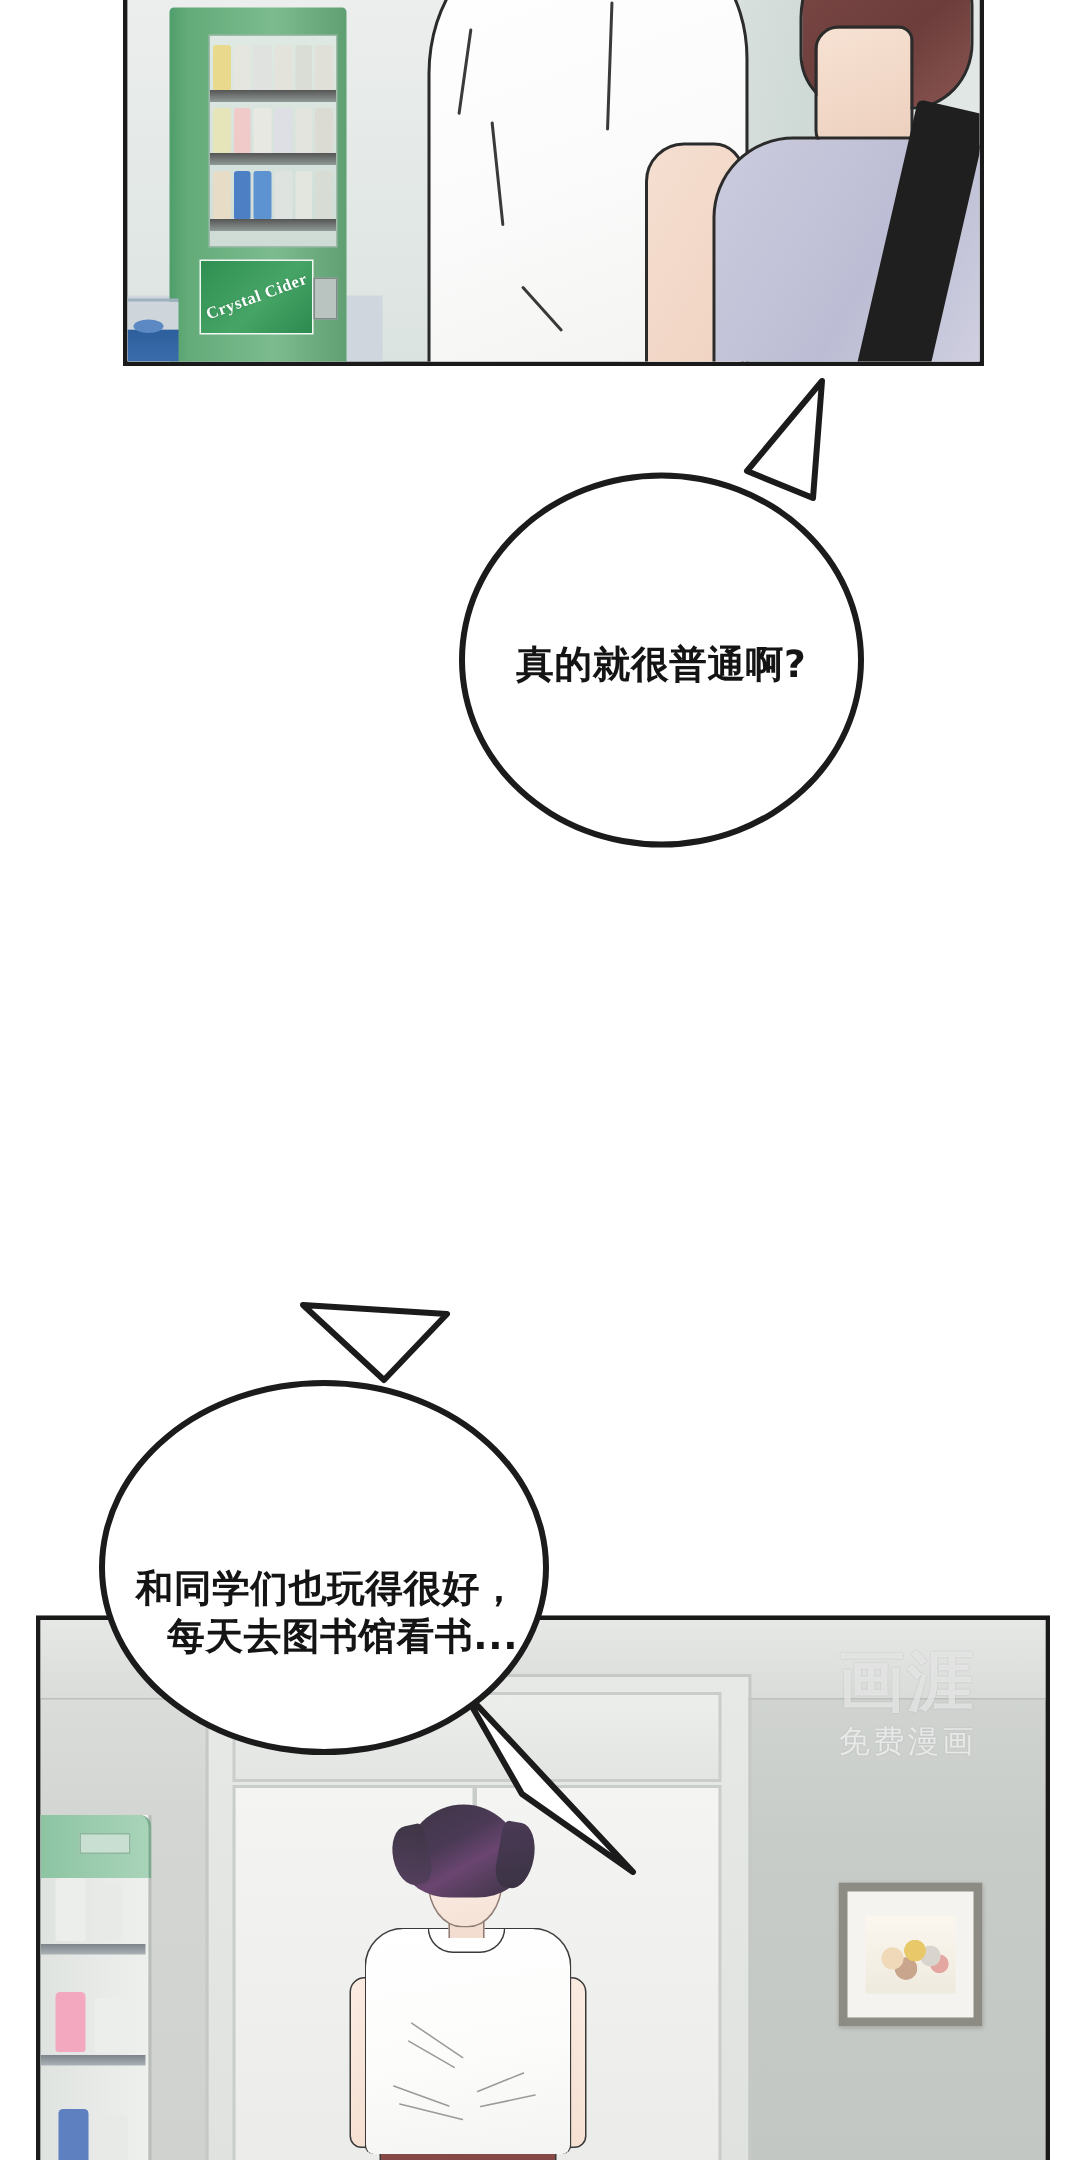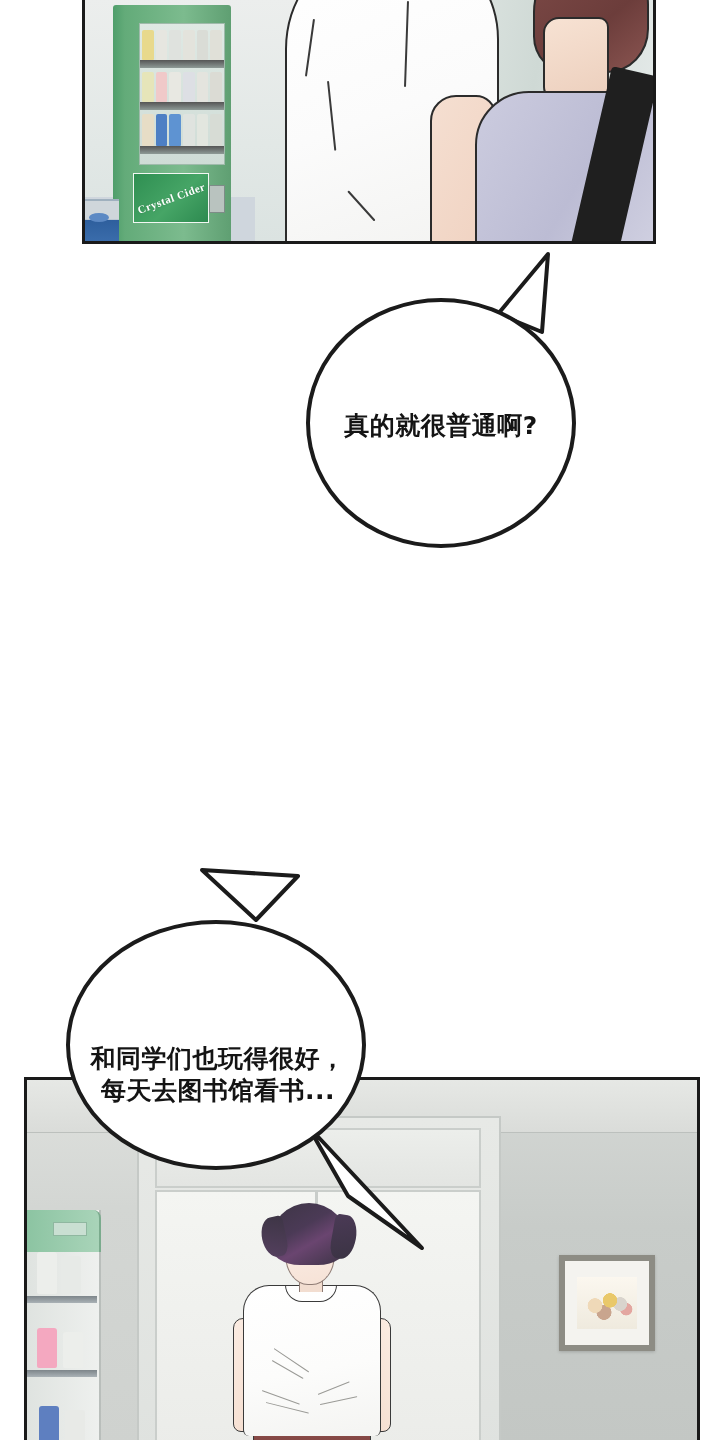--- a/index.html
+++ b/index.html
@@ -319,26 +319,26 @@
   .bubble-text {
     text-align: center;
     color: #141414;
     font-size: 25px;
     line-height: 1.30;
     font-weight: bold;
     font-family: "DejaVu Sans", "Liberation Sans", sans-serif;
     white-space: pre-line;
     letter-spacing: 0.5px;
   }
-  #bubble-1 { left: 306px; top: 298px; width: 270px; height: 250px; }
+  #bubble-1 { left: 306px; top: 315px; width: 270px; height: 250px; }
   #bubble-1 .bubble-text { transform: translateY(3px); }
   #bubble-2 { left: 256px; top: 693px; width: 278px; height: 252px; }
   #bubble-2 .bubble-text { transform: translate(14px, 2px); }
   #bubble-3 { left: 66px; top: 920px; width: 300px; height: 250px; }
-  #bubble-3 .bubble-text { transform: translate(2px, 30px); }
+  #bubble-3 .bubble-text { transform: translate(2px, 30px); text-align: right; }
 
   .tail { position: absolute; }
   .tail svg { display: block; overflow: visible; }
 
 </style>
 </head>
 <body>
 
 <div id="page">
 
@@ -442,20 +442,24 @@
     <div class="man-collar"></div>
     <div class="man-neck"></div>
     <div class="man-face">
       <div class="man-eye" style="left:7px;top:21px;"></div>
       <div class="man-eye" style="left:30px;top:20px;"></div>
     </div>
     <div class="man-hair"></div>
 
   </div>
 
+  <div class="watermark">
+    <div class="wm-big">画涯</div>
+    <div class="wm-small">免费漫画</div>
+  </div>
 
   <div class="tail" style="left:480px;top:236px;">
     <svg width="130" height="130" viewBox="0 0 130 130">
       <path d="M 62 96 L 68 18 L 18 78 Z" fill="#ffffff" stroke="#1b1b1b" stroke-width="4" stroke-linejoin="round"></path>
     </svg>
   </div>
 
   <div class="tail" style="left:194px;top:862px;">
     <svg width="140" height="110" viewBox="0 0 140 110">
       <path d="M 104 14 L 8 8 L 62 58 Z" fill="#ffffff" stroke="#1b1b1b" stroke-width="4" stroke-linejoin="round"></path>

